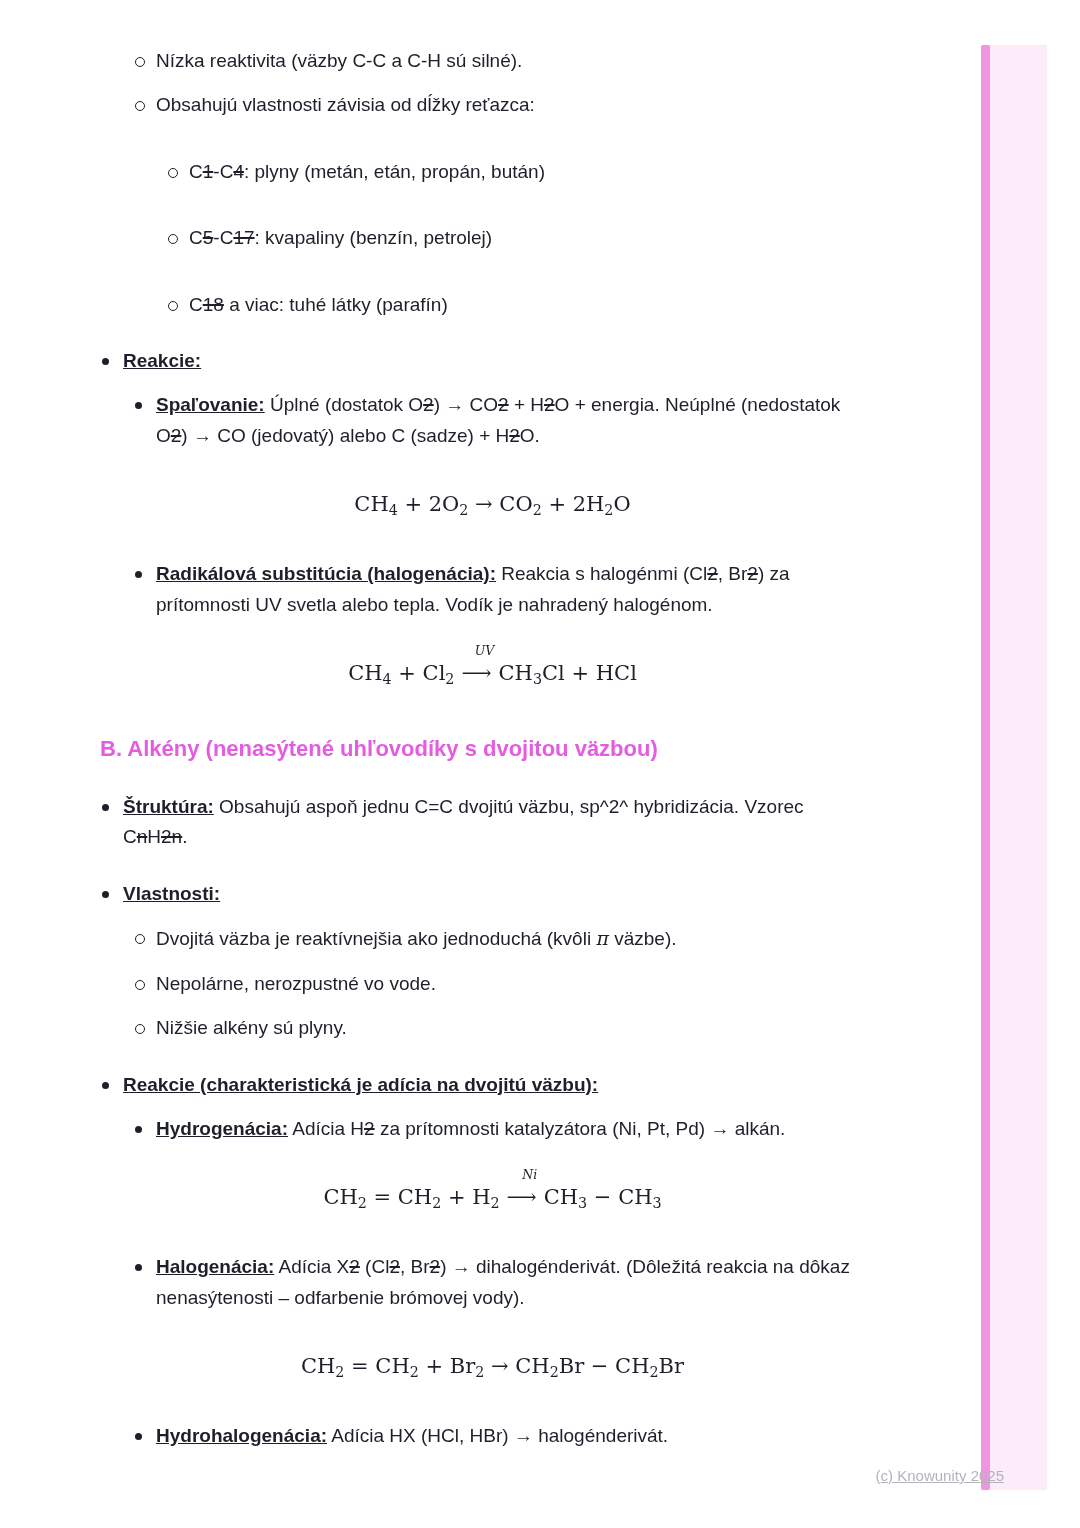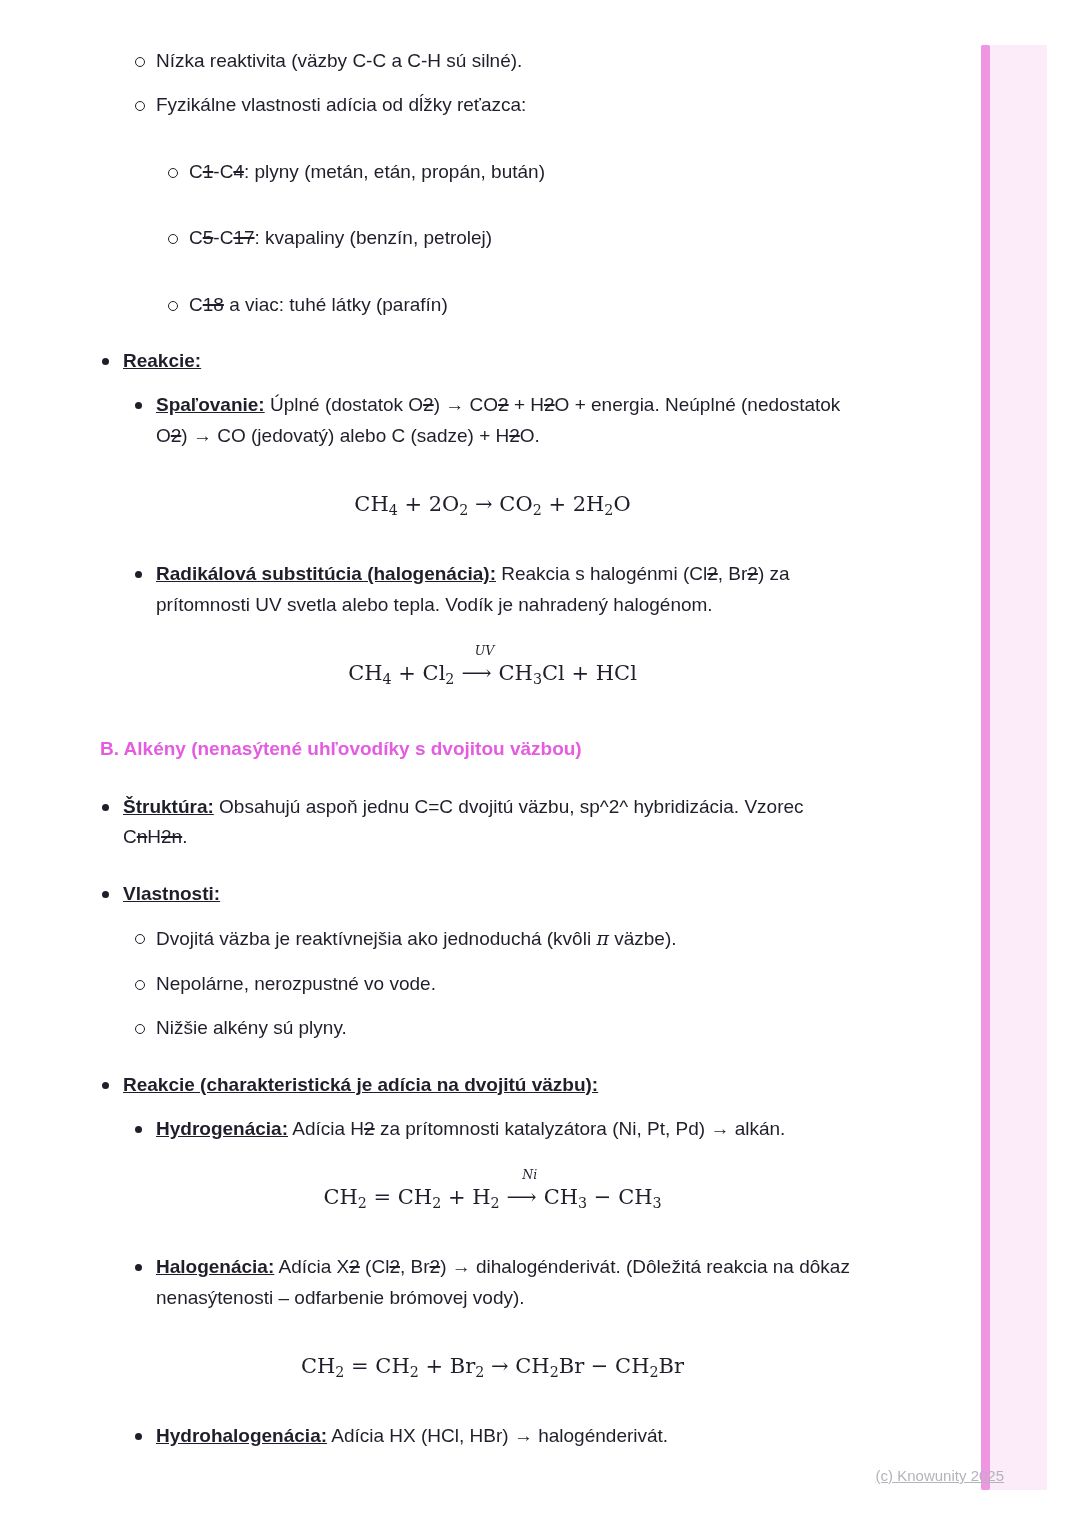--- a/index.html
+++ b/index.html
@@ -20,36 +20,36 @@
   .seg-b{font-weight:700;text-decoration:underline;}
   .seg-i{font-style:italic;}
   .seg-strike{text-decoration:line-through;text-decoration-thickness:1.5px;}
   .seg-math{font-family:"DejaVu Serif",serif;font-style:italic;}
   .formula{margin:36px 0;text-align:center;padding-left:30px;
            font-family:"DejaVu Serif",serif;font-size:21px;line-height:34px;color:var(--text,#1f1f2b);}
   .sub{font-size:0.68em;position:relative;top:0.26em;}
   .arr{position:relative;display:inline-block;margin:0 7px;}
   .arr-label{position:absolute;left:50%;transform:translateX(-50%);top:-0.9em;
              font-size:12.5px;font-style:italic;line-height:1;margin-left:8px;}
-  .heading{margin:40px 0 26px;font-size:19px;font-weight:700;line-height:34px;
+  .heading{margin:40px 0 26px;font-size:22px;font-weight:700;line-height:34px;
            color:var(--accent,#e45ce0);}
   .footer{position:absolute;right:76px;bottom:44px;font-size:15px;
           color:var(--muted,#b3b3bc);z-index:3;text-decoration:underline;}
   .scroll-track{position:absolute;top:45px;right:33px;width:66px;height:1445px;
                 background:var(--scroll-track,#fcebf9);z-index:1;}
   .scroll-thumb{position:absolute;left:0;top:0;width:9px;height:100%;
                 background:var(--scroll-thumb,#f095e2);border-radius:2px;}
 </style>
 </head>
 <body>
 
 <div class="page">
   <div class="content">
       <div class="li level-1"><span class="marker marker-circle"></span><span class="li-text"><span class="seg">Nízka reaktivita (väzby C-C a C-H sú silné).</span></span></div>
-      <div class="li level-1"><span class="marker marker-circle"></span><span class="li-text"><span class="seg">Fyzikálne vlastnosti adícia od dĺžky reťazca:</span></span></div>
+      <div class="li level-1"><span class="marker marker-circle"></span><span class="li-text"><span class="seg">Obsahujú vlastnosti závisia od dĺžky reťazca:</span></span></div>
       <div class="li level-2"><span class="marker marker-circle"></span><span class="li-text"><span class="seg">C</span><span class="seg seg-strike">1</span><span class="seg">-C</span><span class="seg seg-strike">4</span><span class="seg">: plyny (metán, etán, propán, bután)</span></span></div>
       <div class="li level-2"><span class="marker marker-circle"></span><span class="li-text"><span class="seg">C</span><span class="seg seg-strike">5</span><span class="seg">-C</span><span class="seg seg-strike">17</span><span class="seg">: kvapaliny (benzín, petrolej)</span></span></div>
       <div class="li level-2"><span class="marker marker-circle"></span><span class="li-text"><span class="seg">C</span><span class="seg seg-strike">18</span><span class="seg"> a viac: tuhé látky (parafín)</span></span></div>
       <div class="li level-0"><span class="marker marker-disc"></span><span class="li-text"><span class="seg seg-b">Reakcie:</span></span></div>
       <div class="li level-1"><span class="marker marker-disc"></span><span class="li-text"><span class="seg seg-b">Spaľovanie:</span><span class="seg"> Úplné (dostatok O</span><span class="seg seg-strike">2</span><span class="seg">) → CO</span><span class="seg seg-strike">2</span><span class="seg"> + H</span><span class="seg seg-strike">2</span><span class="seg">O + energia. Neúplné (nedostatok O</span><span class="seg seg-strike">2</span><span class="seg">) → CO (jedovatý) alebo C (sadze) + H</span><span class="seg seg-strike">2</span><span class="seg">O.</span></span></div>
       <div class="formula"><span class="seg">CH</span><span class="sub">4</span><span class="seg"> + 2O</span><span class="sub">2</span><span class="seg"> → CO</span><span class="sub">2</span><span class="seg"> + 2H</span><span class="sub">2</span><span class="seg">O</span></div>
       <div class="li level-1"><span class="marker marker-disc"></span><span class="li-text"><span class="seg seg-b">Radikálová substitúcia (halogenácia):</span><span class="seg"> Reakcia s halogénmi (Cl</span><span class="seg seg-strike">2</span><span class="seg">, Br</span><span class="seg seg-strike">2</span><span class="seg">) za prítomnosti UV svetla alebo tepla. Vodík je nahradený halogénom.</span></span></div>
       <div class="formula"><span class="seg">CH</span><span class="sub">4</span><span class="seg"> + Cl</span><span class="sub">2</span><span class="arr"><span class="arr-label">UV</span>⟶</span><span class="seg">CH</span><span class="sub">3</span><span class="seg">Cl + HCl</span></div>
       <div class="heading"><span class="seg">B. Alkény (nenasýtené uhľovodíky s dvojitou väzbou)</span></div>
       <div class="li level-0"><span class="marker marker-disc"></span><span class="li-text"><span class="seg seg-b">Štruktúra:</span><span class="seg"> Obsahujú aspoň jednu C=C dvojitú väzbu, sp^2^ hybridizácia. Vzorec C</span><span class="seg seg-strike">n</span><span class="seg">H</span><span class="seg seg-strike">2n</span><span class="seg">.</span></span></div>

